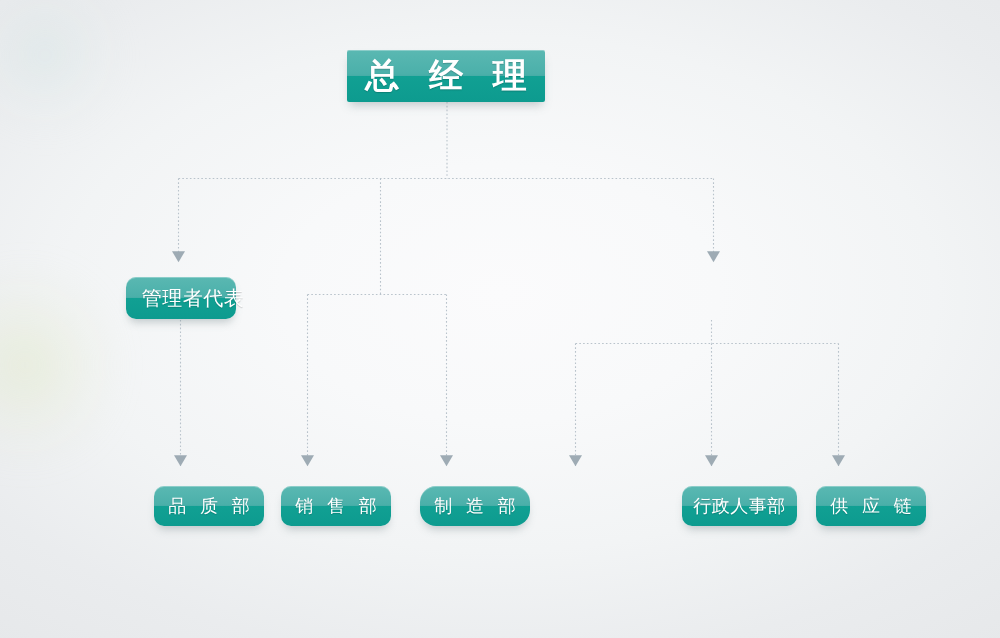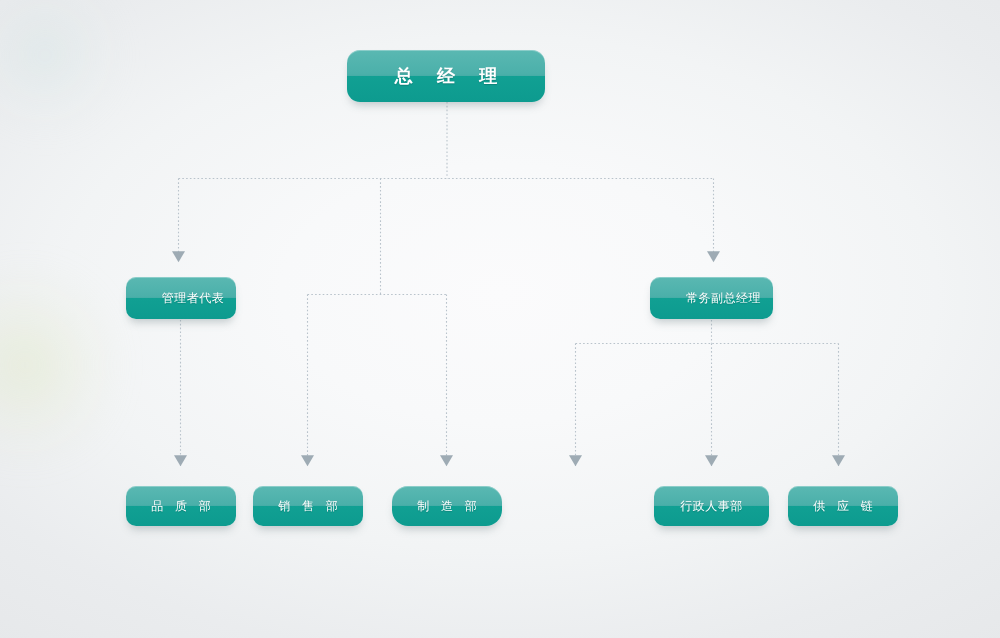--- a/index.html
+++ b/index.html
@@ -80,39 +80,40 @@
         #44aca6 50%,
         #11a093 50%,
         #0d9b8f 100%);
     box-shadow:
       0 6px 9px -3px rgba(120,135,140,0.42),
       0 1px 0 0 rgba(255,255,255,0.30) inset;
     text-shadow: 0 1px 1px rgba(0,0,0,0.18);
   }
 
   .node.level-1 {
-    border-radius: 13px;
-    font-size: 18px;
+    border-radius: 2px;
+    font-size: 34px;
     font-weight: bold;
     letter-spacing: 9px;
     text-indent: 9px;
   }
   .node.level-2 {
     border-radius: 10px;
-    font-size: 12px;
+    font-size: 20px;
     font-weight: normal;
     letter-spacing: 0.5px;
     padding-left: 24px;
   }
   .node.level-3 {
     border-radius: 10px;
-    font-size: 12px;
+    font-size: 18px;
     font-weight: normal;
     letter-spacing: 4px;
     text-indent: 4px;
+    margin-left: 28px;
   }
   .node.level-3.wide {
     letter-spacing: 0.5px;
     text-indent: 0;
   }
 </style>
 </head>
 <body>
 
 <div id="chart-root">
@@ -151,21 +152,20 @@
       <path d="M575.5,343.5 L575.5,466" marker-end="url(#arrowDown)"></path>
       <path d="M711.5,343.5 L711.5,466" marker-end="url(#arrowDown)"></path>
       <path d="M838.5,343.5 L838.5,466" marker-end="url(#arrowDown)"></path>
     </g>
   </svg>
 
   <div class="node level-1" style="left:347px; top:50px; width:198px; height:52px;">总 经 理</div>
 
   <div class="node level-2" style="left:126px; top:277px; width:110px; height:42px;">管理者代表</div>
 
-  <div class="node level-2" style="left:650px; top:277px; width:123px; height:42px;">常务副总经理</div>
 
   <div class="node level-3" style="left:126px; top:486px; width:110px; height:40px;">品 质 部</div>
 
   <div class="node level-3" style="left:253px; top:486px; width:110px; height:40px;">销 售 部</div>
 
   <div class="node level-3" style="left:392px; top:486px; width:110px; height:40px;border-radius:16px;">制 造 部</div>
 
 
   <div class="node level-3" style="left:788px; top:486px; width:110px; height:40px;">供 应 链</div>
 

